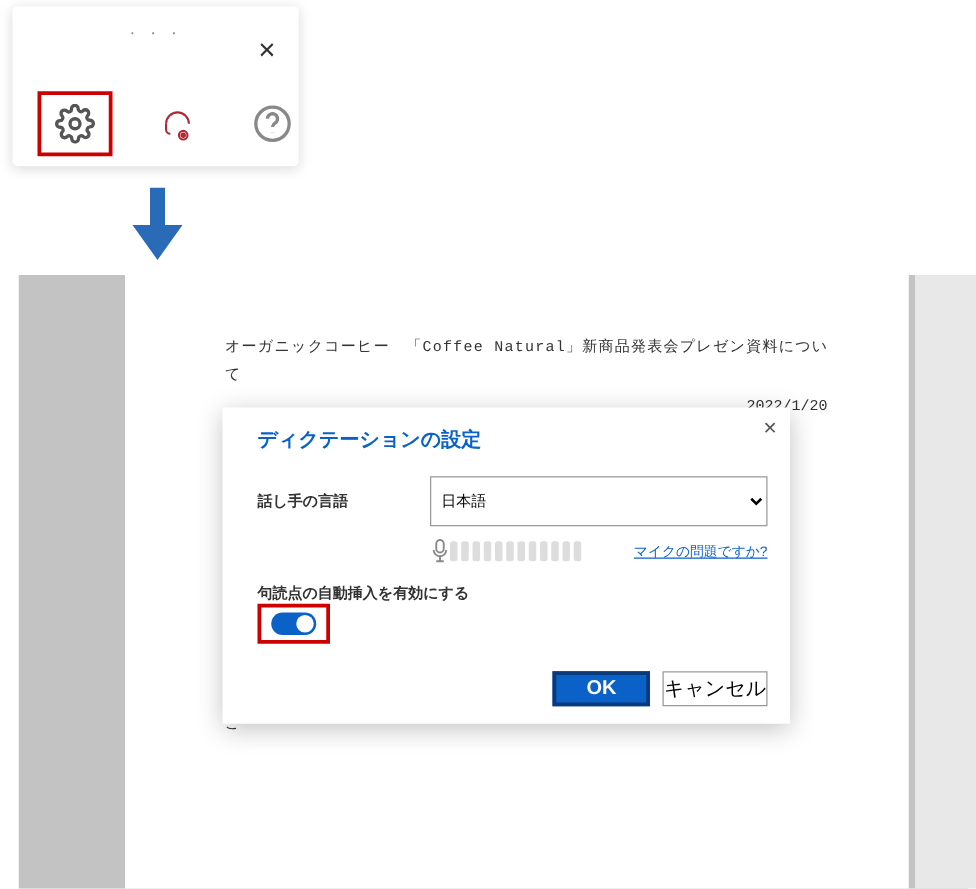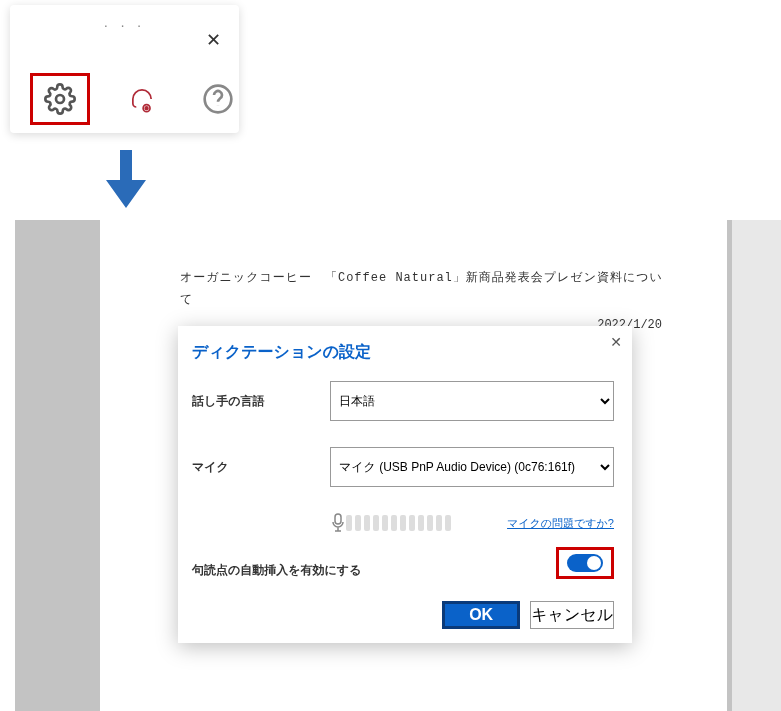--- a/index.html
+++ b/index.html
@@ -21,32 +21,32 @@
     .doc-page { position: absolute; left: 85px; top: 0; width: 627px; height: 491px; background: #fff; }
     .right-strip { position: absolute; right: -55px; top: 0; width: 50px; height: 491px; background: #e8e8e8; }
     .doc-content { padding: 48px 55px 0 80px; color: #333; font-size: 12px; line-height: 1.8; font-family: "Courier New", monospace; }
     .doc-title { letter-spacing: 1px; margin-bottom: 4px; }
     .doc-date { text-align: right; padding-right: 10px; margin-bottom: 8px; }
     .doc-item { padding-left: 20px; margin-bottom: 100px; }
     .doc-para { font-size: 11px; color: #333; margin-bottom: 12px; font-family: "Yu Gothic", sans-serif; }
     
     .dialog { position: absolute; left: 178px; top: 326px; width: 454px; background: #fff; box-shadow: 0 4px 20px rgba(0,0,0,.25); }
     .dialog-close { position: absolute; right: 10px; top: 8px; font-size: 14px; color: #555; cursor: pointer; }
-    .dialog-body { padding: 16px 18px 14px 14px; }
+    .dialog-body { padding: 16px 18px 14px 28px; }
     .dialog-title { color: #0a62c9; font-size: 16px; font-weight: 600; margin-bottom: 18px; }
-    .form-row { display: flex; align-items: center; margin-bottom: 26px; }
+    .form-row { display: flex; align-items: center; margin-bottom: 10px; }
     .form-label { width: 138px; font-size: 12px; color: #333; font-weight: 600; }
     .form-ctrl { flex: 1; }
     .sel { width: 100%; height: 40px; border: 1px solid #999; font-size: 12px; padding: 2px 4px; background: #fff; }
     .mic-row { display: flex; align-items: center; gap: 0; margin-left: 138px; margin-bottom: 14px; }
     .mic-icon { width: 16px; height: 20px; color: #888; }
     .level-bars { display: flex; gap: 3px; flex: 1; }
     .bar { width: 6px; height: 16px; background: #ddd; border-radius: 2px; }
     .mic-help { color: #0a62c9; font-size: 11px; text-decoration: underline; cursor: pointer; }
-    .toggle-row { display: flex; align-items: flex-end; margin-bottom: 16px; }
+    .toggle-row { display: flex; align-items: flex-start; margin-bottom: 16px; flex-direction: column; }
     .toggle-label { width: 170px; font-size: 12px; color: #333; font-weight: 600; line-height: 1.5; }
     .toggle-spacer { flex: 1; }
     .toggle { width: 36px; height: 18px; background: #0a62c9; border-radius: 10px; position: relative; cursor: pointer; }
     .toggle::after { content: ""; position: absolute; right: 2px; top: 2px; width: 14px; height: 14px; background: #fff; border-radius: 50%; }
     .toggle-wrap-highlight { border: 3px solid #cc0000; padding: 4px 8px; }
     .dialog-buttons { display: flex; justify-content: flex-end; gap: 10px; padding-top: 6px; }
     .btn { min-width: 78px; height: 28px; font-size: 16px; border: 1px solid #999; background: #fff; cursor: pointer; }
     .btn-primary { background: #0a62c9; color: #fff; border: 3px solid #0a3a7a; font-weight: 600; }
   </style>
 </head>
@@ -105,28 +105,20 @@
 
     <div class="form-row">
       <div class="form-label">話し手の言語</div>
       <div class="form-ctrl">
         <select class="sel">
           <option>日本語</option>
         </select>
       </div>
     </div>
 
-    <div class="form-row">
-      <div class="form-label">マイク</div>
-      <div class="form-ctrl">
-        <select class="sel">
-          <option>マイク (USB PnP Audio Device) (0c76:161f)</option>
-        </select>
-      </div>
-    </div>
 
     <div class="mic-row">
       <svg class="mic-icon" viewBox="0 0 16 20" fill="none" stroke="currentColor" stroke-width="1.5">
         <rect x="5" y="1" width="6" height="10" rx="3"></rect>
         <path d="M3 9a5 5 0 0 0 10 0M8 14v4M5 18h6"></path>
       </svg>
       <div class="level-bars">
         <div class="bar"></div>
           <div class="bar"></div>
           <div class="bar"></div>

